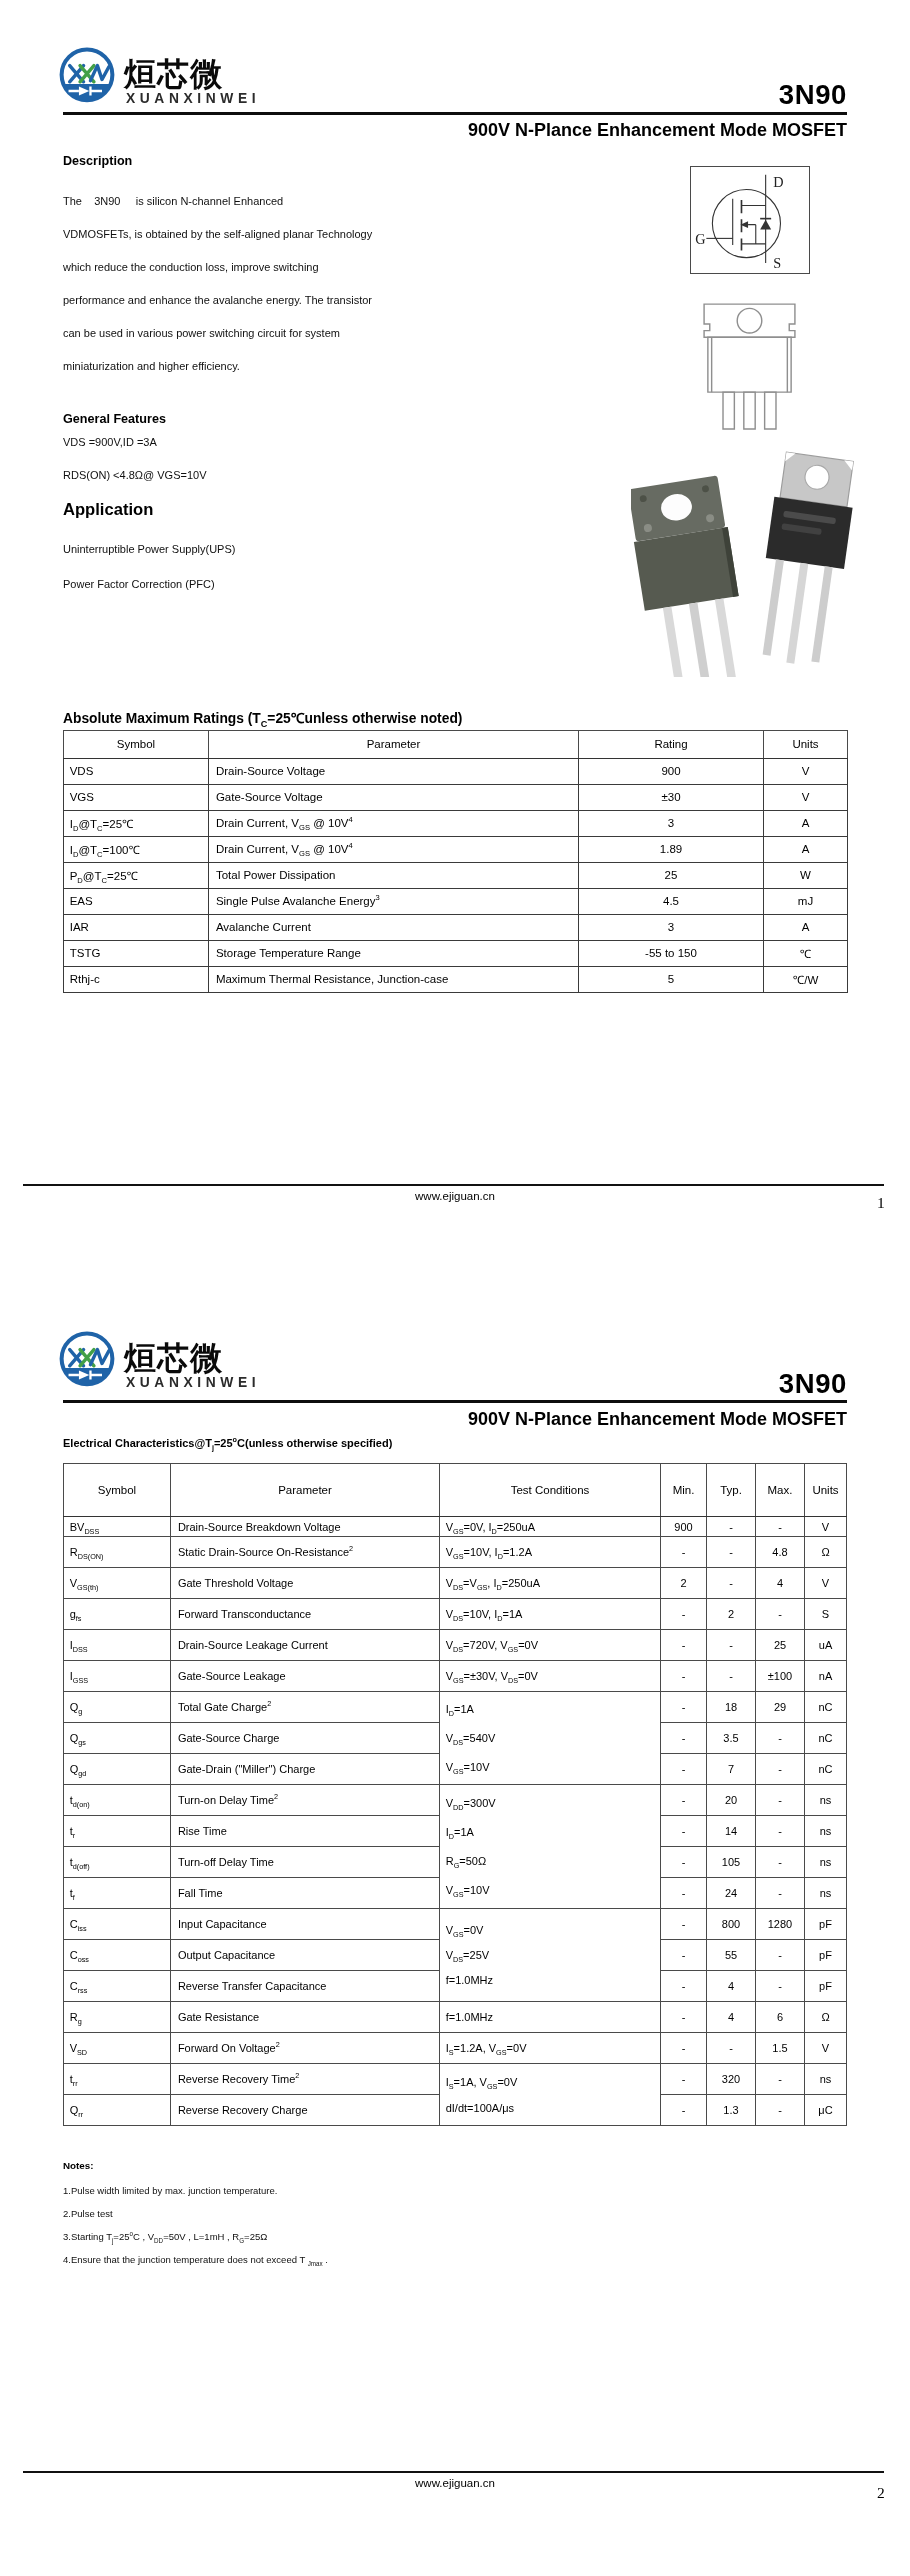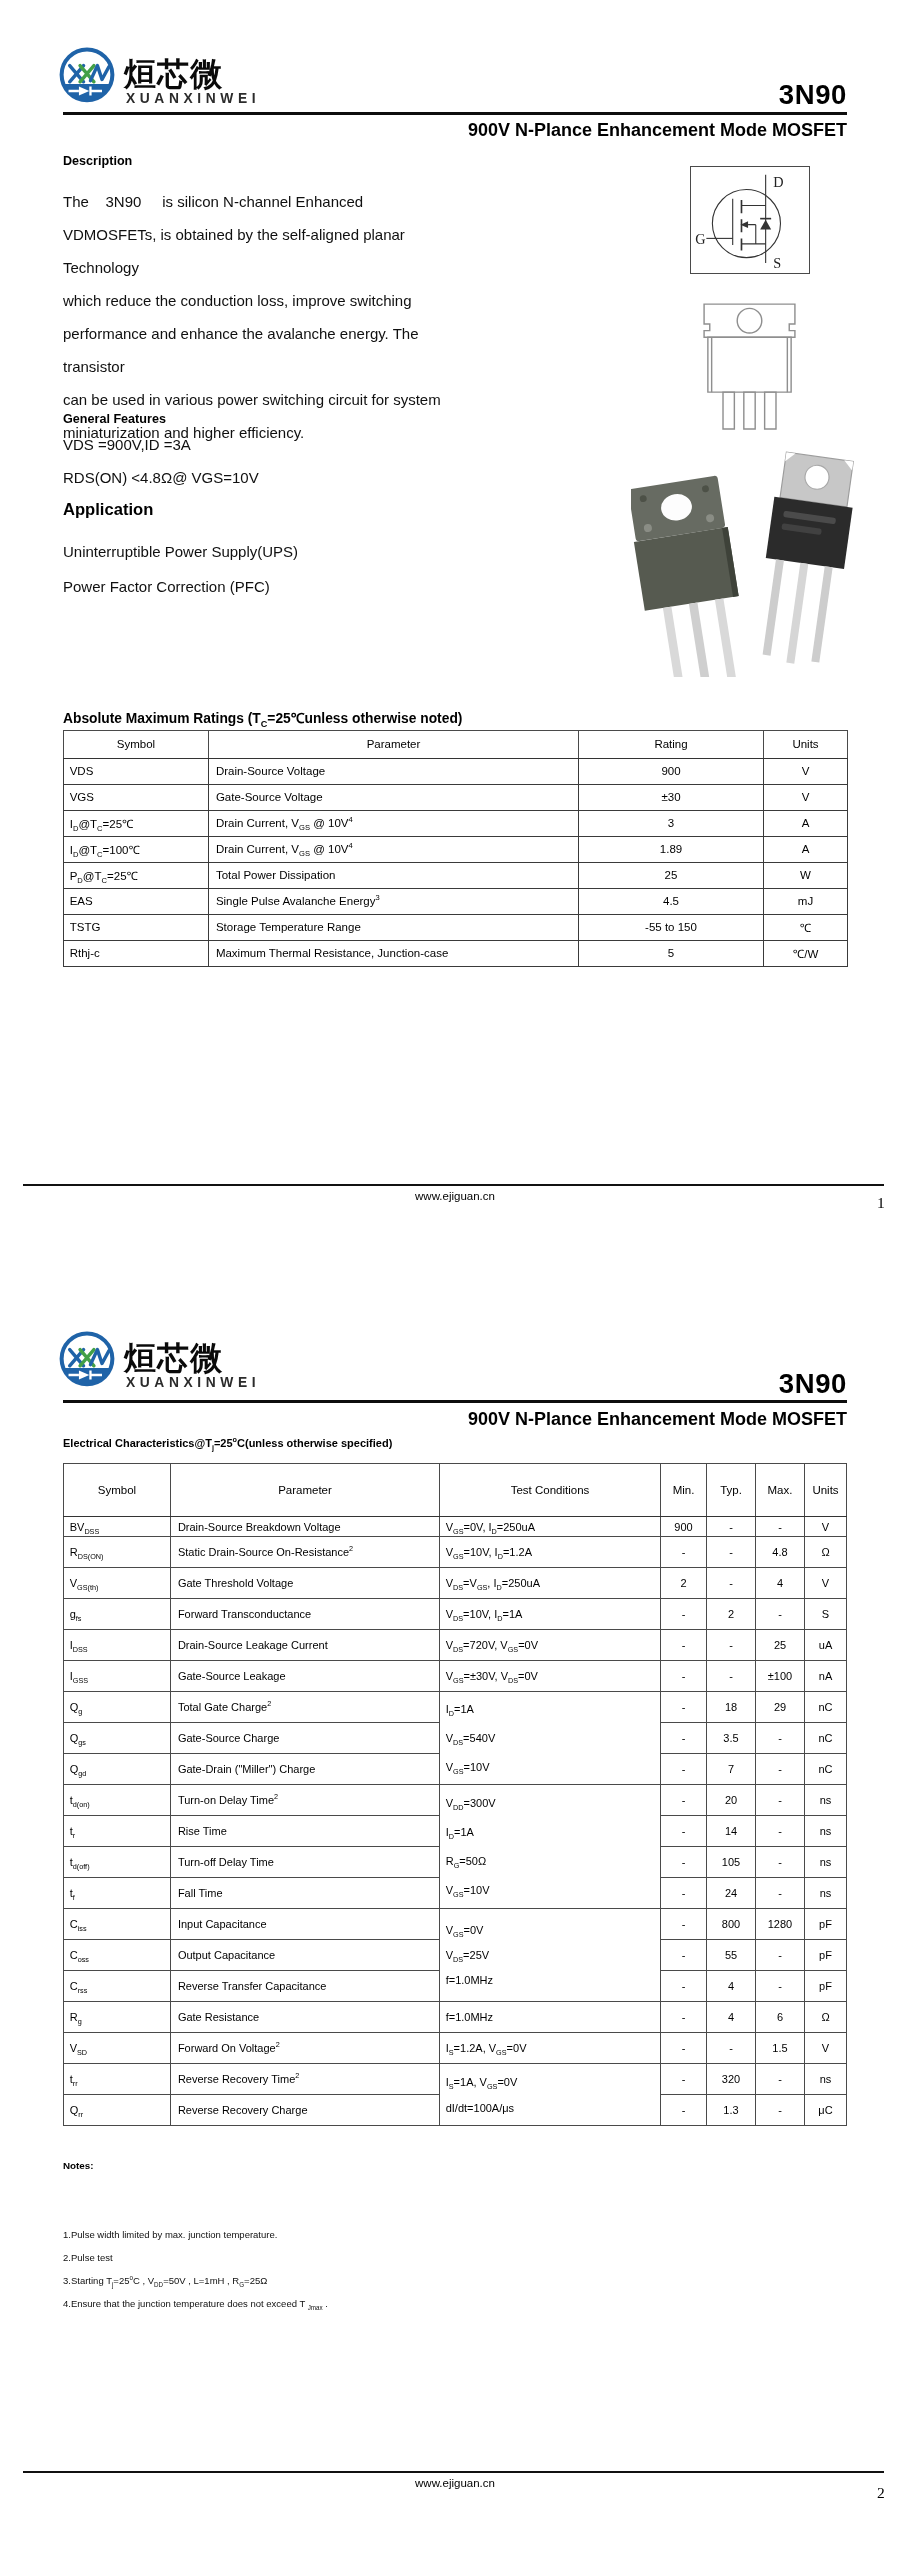--- a/index.html
+++ b/index.html
@@ -8,38 +8,38 @@
   .abs{position:absolute;}
   .cn-logo-text{font-size:32px;font-weight:700;color:#0a0a0a;letter-spacing:1.1px;}
   .en-logo-text{font-size:13.8px;font-weight:600;color:#2b2b2b;letter-spacing:4.6px;}
   .part-no{font-size:27.5px;font-weight:700;letter-spacing:0.6px;}
   .rule{background:#0d0d0d;height:2.9px;}
   .doc-title{font-size:18px;font-weight:700;}
   .h-sec{font-size:12.6px;font-weight:700;}
   .h-app{font-size:16.6px;font-weight:700;}
   .h-tbl{font-size:13.8px;font-weight:700;}
   .h-ec{font-size:11px;font-weight:700;}
-  .body-text{font-size:15px;color:#101010;}
+  .body-text{font-size:11px;color:#101010;}
   .para{white-space:pre-wrap;line-height:33px;}
   sub{font-size:66%;line-height:0;}
   sup{font-size:66%;line-height:0;}
   table{border-collapse:collapse;table-layout:fixed;background:#fff;}
   .t-abs{border:1.1px solid #000;font-size:11.5px;}
   .t-abs th{border:0.6px solid #4a4a4a;border-bottom:1.1px solid #333;font-weight:400;font-size:11.5px;}
   .t-abs td{border:1.1px solid #3a3a3a;border-left-width:0.6px;border-right-width:0.6px;}
   .t-ec{border:1.1px solid #000;font-size:11px;}
   .t-ec th{border:0.6px solid #4a4a4a;border-bottom:1.1px solid #333;font-weight:400;font-size:11.5px;}
   .t-ec td{border:0.6px solid #4a4a4a;}
   .sym{text-align:left;padding-left:5.7px;}
   .par{text-align:left;padding-left:6.9px;}
   .ctr{text-align:center;}
   .cond{text-align:left;padding-left:5.7px;}
   .ml{white-space:pre-line;vertical-align:middle;line-height:29px;}
   .notes-title{font-size:9.8px;font-weight:700;}
-  .note-line{font-size:9.5px;color:#101010;margin-top:44px;}
+  .note-line{font-size:9.5px;color:#101010;}
   .footer-url{font-size:11.5px;text-align:center;width:100%;}
   .page-num{font-family:"Liberation Serif",serif;font-size:15.5px;}
   .sym-box{border:1.1px solid #4a4a4a;background:#fff;}
 </style>
 </head>
 <body>
 
 <div class="canvas">
 
   <section class="abs" style="left:0;top:0;width:910px;height:1288px;">
@@ -179,20 +179,26 @@
             <td class="ctr">25</td>
             <td class="ctr">W</td>
           </tr>
         <tr style="height:26px;">
             <td class="sym">EAS</td>
             <td class="par">Single Pulse Avalanche Energy<sup>3</sup></td>
             <td class="ctr">4.5</td>
             <td class="ctr">mJ</td>
           </tr>
         <tr style="height:26px;">
+            <td class="sym">IAR</td>
+            <td class="par">Avalanche Current</td>
+            <td class="ctr">3</td>
+            <td class="ctr">A</td>
+          </tr>
+        <tr style="height:26px;">
             <td class="sym">TSTG</td>
             <td class="par">Storage Temperature Range</td>
             <td class="ctr">-55 to 150</td>
             <td class="ctr">℃</td>
           </tr>
         <tr style="height:26px;">
             <td class="sym">Rthj-c</td>
             <td class="par">Maximum Thermal Resistance, Junction-case</td>
             <td class="ctr">5</td>
             <td class="ctr">℃/W</td>

